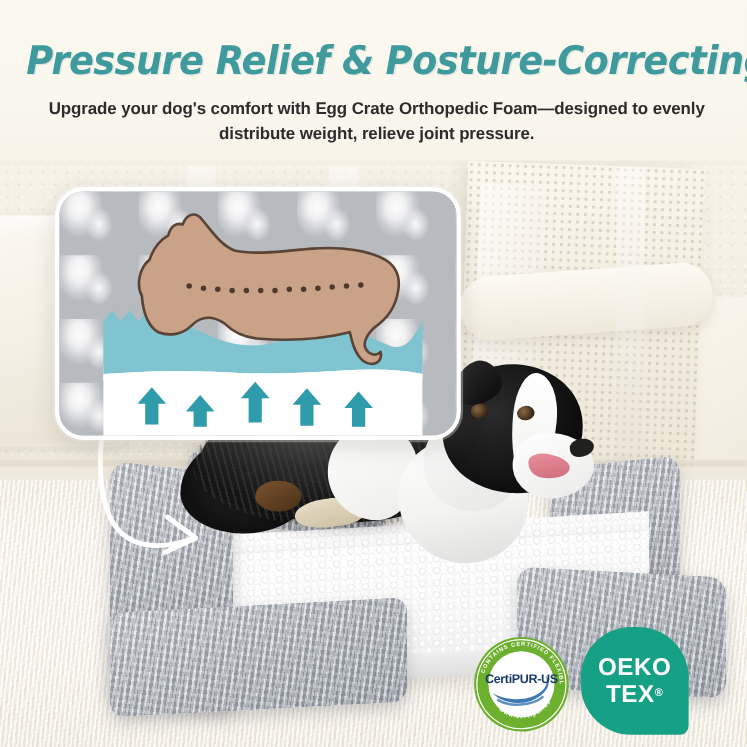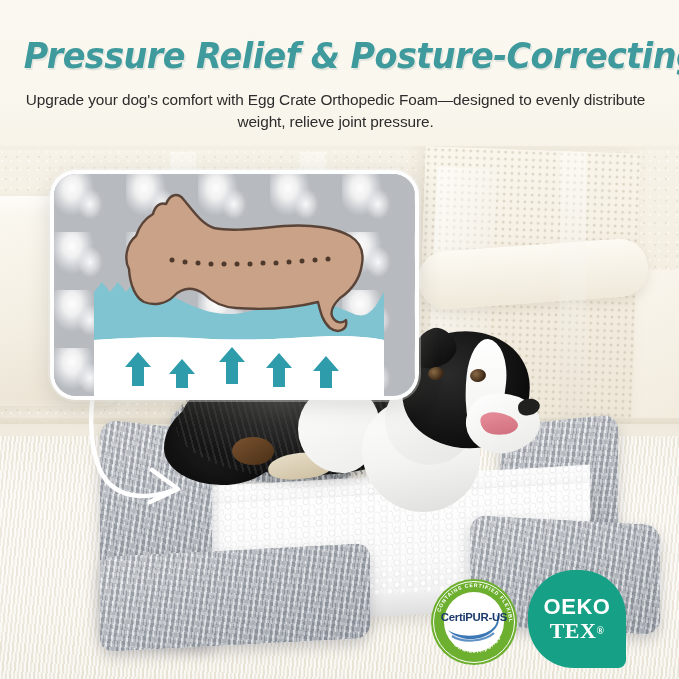--- a/index.html
+++ b/index.html
@@ -23,23 +23,23 @@
     font-family:"DejaVu Sans", sans-serif;
     font-weight:bold; font-style:italic;
     font-size:36px; line-height:40px;
     letter-spacing:-0.6px;
     color:#3E9A9C;
     text-shadow:1.5px 1.5px 0 rgba(120,150,150,.18);
     transform:scaleX(.93); transform-origin:center;
     white-space:nowrap;
   }
   .sub{
-    position:absolute; left:22px; top:89px; width:627px;
+    position:absolute; left:29px; top:89px; width:627px;
     text-align:center; color:#2C2C2C;
-    font-size:15.4px; line-height:22px; font-weight:400;
+    font-size:15.4px; line-height:22px; font-weight:700;
     letter-spacing:-0.1px;
   }
 
   
   .scene{ position:absolute; left:0; top:0; width:679px; height:679px; z-index:1; }
 
   .wall{
     position:absolute; left:0; top:0; width:679px; height:430px;
     background:linear-gradient(180deg,#F6F1E6 0%,#F4EFE3 45%,#EFE9DC 100%);
   }
@@ -500,20 +500,20 @@
     </text>
     <path d="M18,52 C26,62 50,66 64,52 C70,46 70,40 66,36 C70,44 64,54 48,57 C34,59 24,56 18,52 Z" fill="#2B6CB0" opacity="0.92"></path>
     <path d="M22,58 C32,65 54,64 64,55" fill="none" stroke="#2B6CB0" stroke-width="2.2" opacity=".75"></path>
     <text x="44" y="43" text-anchor="middle" font-family="Liberation Sans, sans-serif" font-size="11.4" font-weight="bold" fill="#1B3A6B" letter-spacing="-0.3">CertiPUR-US</text>
   </svg>
 
   <div class="badge-oeko">
     <div class="oeko-shape"></div>
     <div class="oeko-text">
       <span>OEKO</span>
-      <span style="display:flex;align-items:flex-end;font-family:Liberation Serif, serif;">
+      <span style="display:flex;align-items:flex-end;">
         <span>TEX</span>
           <span class="oeko-reg">®</span>
       </span>
     </div>
   </div>
 
 </div>
 
 </body></html>

